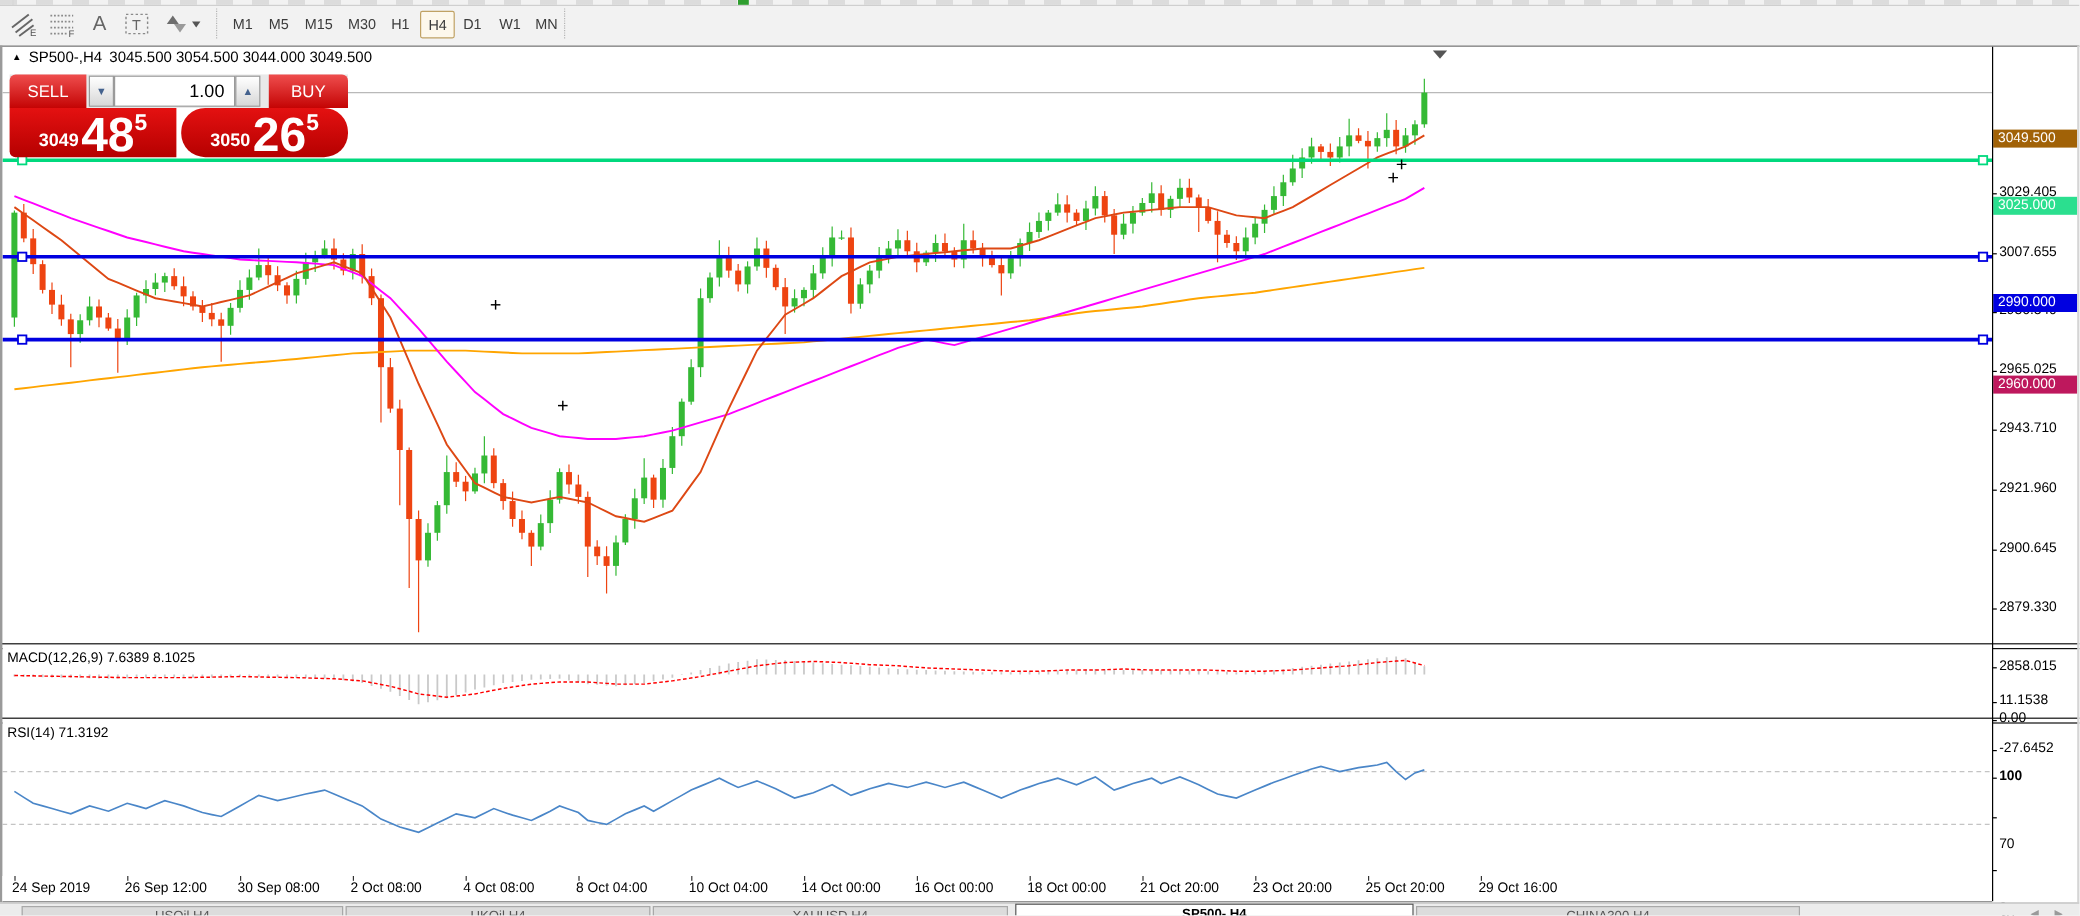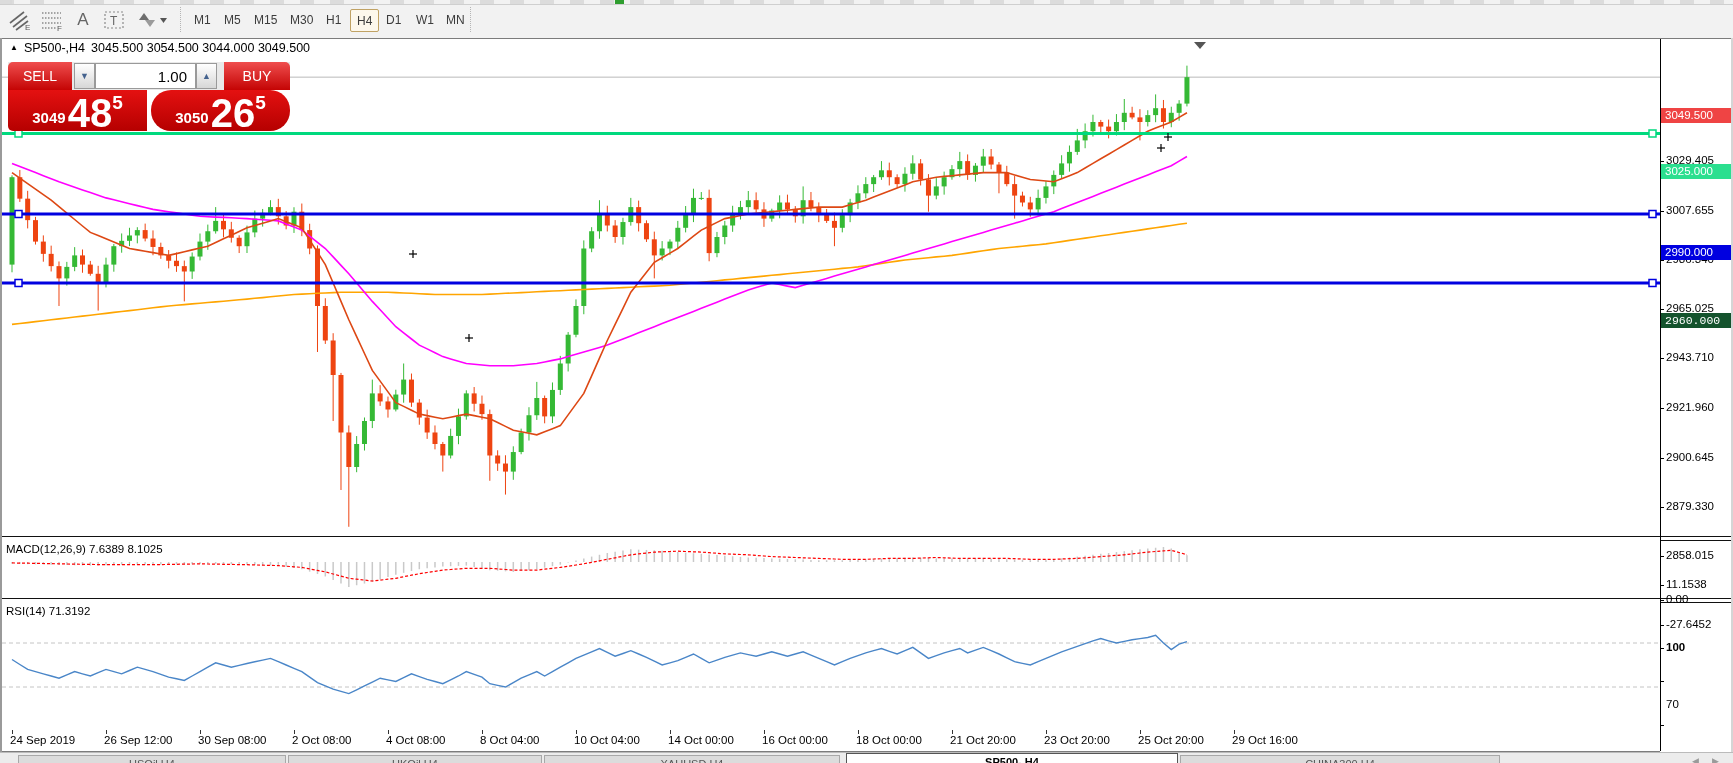--- a/index.html
+++ b/index.html
@@ -642,22 +642,22 @@
         <div class="axis-text" style="top: 362.486px;">2921.960</div>
         <div class="axis-tick" style="top: 369.486px;"></div>
         <div class="axis-text" style="top: 411.508px;">2900.645</div>
         <div class="axis-tick" style="top: 418.508px;"></div>
         <div class="axis-text" style="top: 460.531px;">2879.330</div>
         <div class="axis-tick" style="top: 467.531px;"></div>
         <div class="axis-text" style="top: 509.553px;">2858.015</div>
         <div class="axis-tick" style="top: 516.553px;"></div>
         <div class="px-label" style="top: 125.003px; background: rgb(43, 223, 143);">3025.000</div>
         <div class="px-label" style="top: 205.5px; background: rgb(0, 0, 224);">2990.000</div>
-        <div class="px-label" style="top: 274.497px; background: #14532d; font-family: Liberation Mono, monospace;">2960.000</div>
-        <div class="px-label" style="top: 68.6555px; background: #ef4444;">3049.500</div>
+        <div class="px-label" style="top: 274.497px; background: #be185d;">2960.000</div>
+        <div class="px-label" style="top: 68.6555px; background: #a16207;">3049.500</div>
         <div class="axis-text" style="top: 538.971px;">11.1538</div>
         <div class="axis-tick" style="top: 545.971px;"></div>
         <div class="axis-text" style="top: 554px;">0.00</div>
         <div class="axis-tick" style="top: 561px;"></div>
         <div class="axis-text" style="top: 578.964px;">-27.6452</div>
         <div class="axis-tick" style="top: 585.964px;"></div>
         <div class="axis-text" style="top: 602px; font-weight: bold;">100</div>
         <div class="axis-tick" style="top: 609px;"></div>
         <div class="axis-text" style="top: 635px; margin-top: 24px;">70</div>
         <div class="axis-tick" style="top: 642px;"></div>

